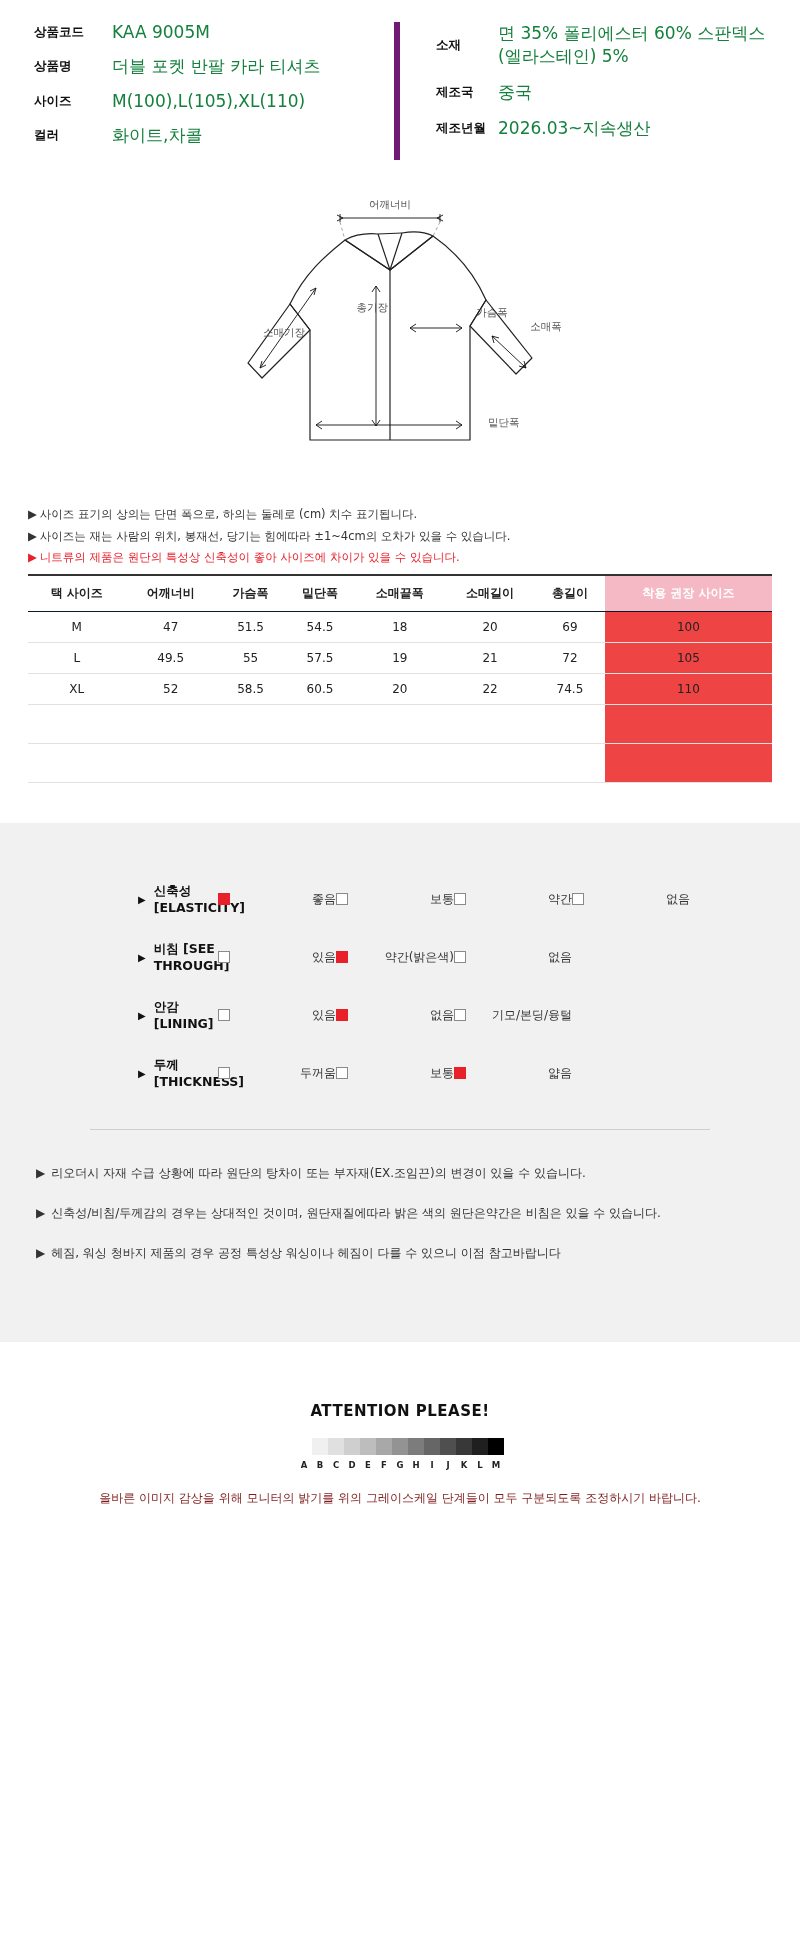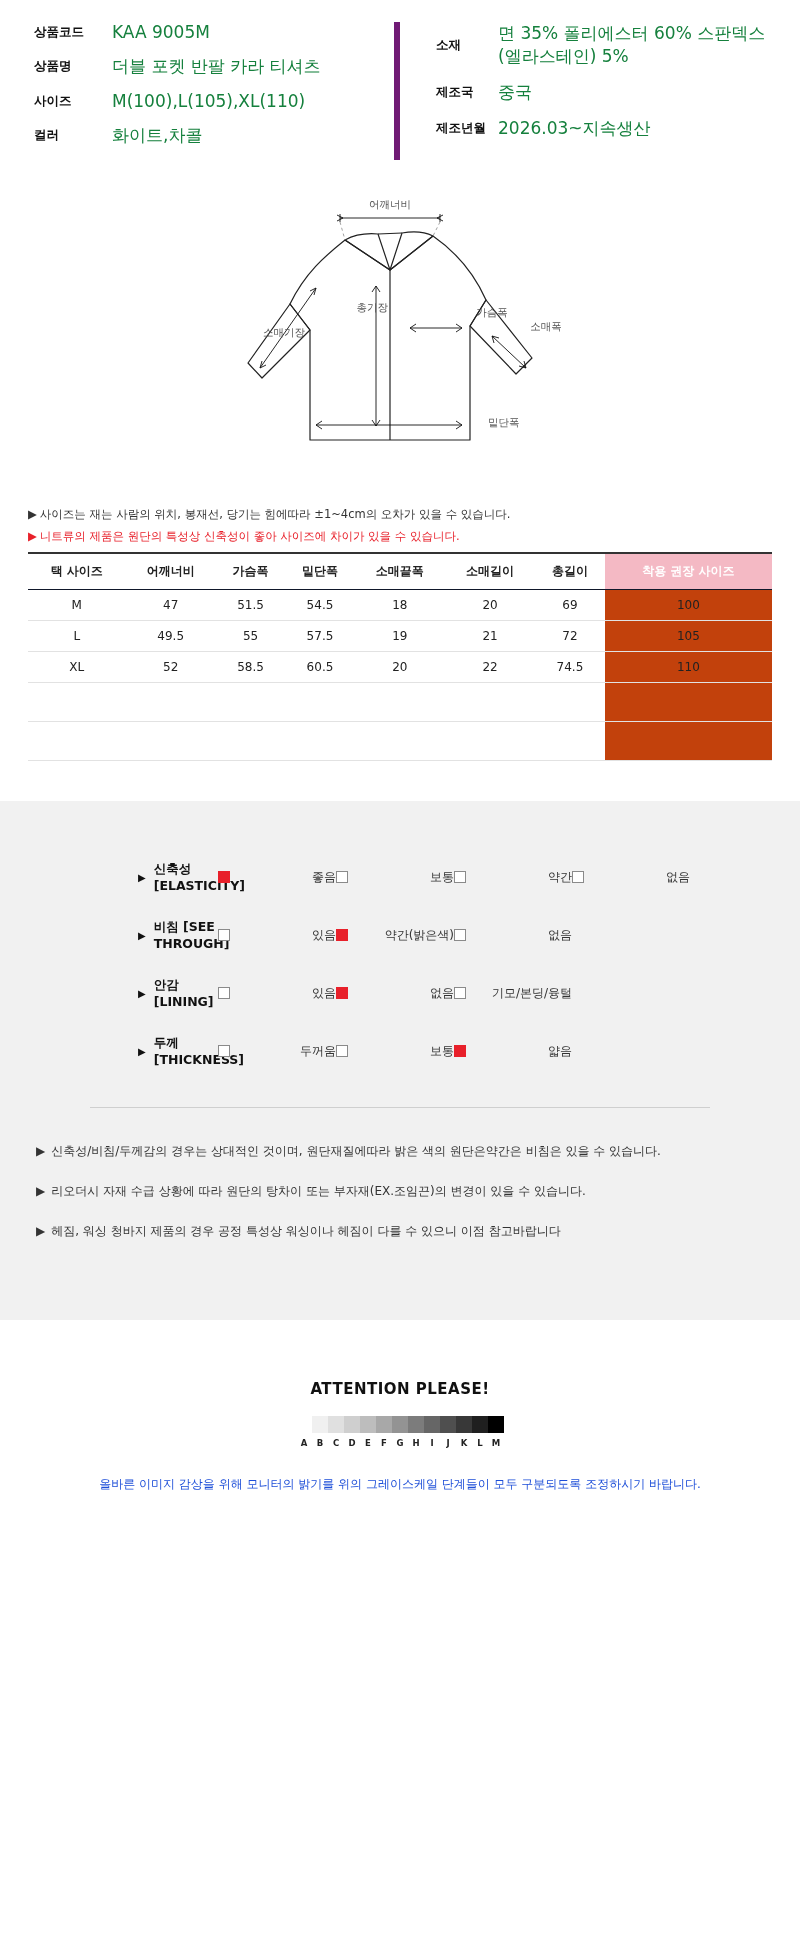--- a/index.html
+++ b/index.html
@@ -98,21 +98,21 @@
     color: #222;
   }
   .size-table thead th {
     font-weight: bold;
     border-top: 2px solid #333;
     border-bottom: 1px solid #0f172a;
     padding: 9px 2px;
     margin-top: 43px;
   }
   .size-table th.rec, .size-table td.rec {
-    background: #c2410c;
+    background: #ef4444;
   }
   .size-table thead th.rec {
     color: #fff;
     background: #f4b9c4;
   }
   .size-table td.empty { height: 22px; }
 
   
   .grey-panel {
     background: #f1f1f1;
@@ -208,22 +208,22 @@
     font-weight: bold;
     color: #222;
   }
   .scale-labels span {
     flex: 1;
     text-align: center;
     letter-spacing: 0;
   }
   .attention-note {
     font-size: 12px;
-    color: #1d4ed8;
-    margin-top: 26px;
+    color: #7f1d1d;
+    margin-top: 18px;
   }
 </style>
 </head>
 <body>
 
 <div class="page">
 
 
   <div class="spec-wrap">
     <div class="spec-col left">
@@ -315,20 +315,23 @@
         <text x="248" y="133" text-anchor="end">총기장</text>
         <text x="352" y="138" text-anchor="middle">가슴폭</text>
         <text x="165" y="158" text-anchor="end" transform="translate(0,0)">소매기장</text>
         <text x="406" y="152" text-anchor="middle">소매폭</text>
         <text x="348" y="248" text-anchor="start">밑단폭</text>
       </g>
     </svg>
   </div>
 
   <div class="notes">
+    <div class="note">
+      <span class="tri">▶</span><span>사이즈 표기의 상의는 단면 폭으로, 하의는 둘레로 (cm) 치수 표기됩니다.</span>
+    </div>
     <div class="note">
       <span class="tri">▶</span><span>사이즈는 재는 사람의 위치, 봉재선, 당기는 힘에따라 ±1~4cm의 오차가 있을 수 있습니다.</span>
     </div>
     <div class="note red">
       <span class="tri">▶</span><span>니트류의 제품은 원단의 특성상 신축성이 좋아 사이즈에 차이가 있을 수 있습니다.</span>
     </div>
   </div>
 
   <table class="size-table">
     <thead>
@@ -475,24 +478,24 @@
       </div>
       <div class="opt">
         <span class="box on"></span>
         <span>얇음</span>
       </div>
     </div>
 
     <div class="divider"></div>
 
     <div class="disclaimer">
+      <span class="tri">▶</span><span>리오더시 자재 수급 상황에 따라 원단의 탕차이 또는 부자재(EX.조임끈)의 변경이 있을 수 있습니다.</span>
+    </div>
+    <div class="disclaimer">
       <span class="tri">▶</span><span>신축성/비침/두께감의 경우는 상대적인 것이며, 원단재질에따라 밝은 색의 원단은약간은 비침은 있을 수 있습니다.</span>
-    </div>
-    <div class="disclaimer">
-      <span class="tri">▶</span><span>리오더시 자재 수급 상황에 따라 원단의 탕차이 또는 부자재(EX.조임끈)의 변경이 있을 수 있습니다.</span>
     </div>
     <div class="disclaimer">
       <span class="tri">▶</span><span>헤짐, 워싱 청바지 제품의 경우 공정 특성상 워싱이나 헤짐이 다를 수 있으니 이점 참고바랍니다</span>
     </div>
 
   </div>
 
   <div class="attention">
     <div class="attention-title">ATTENTION PLEASE!</div>
     <div class="scale-wrap">

